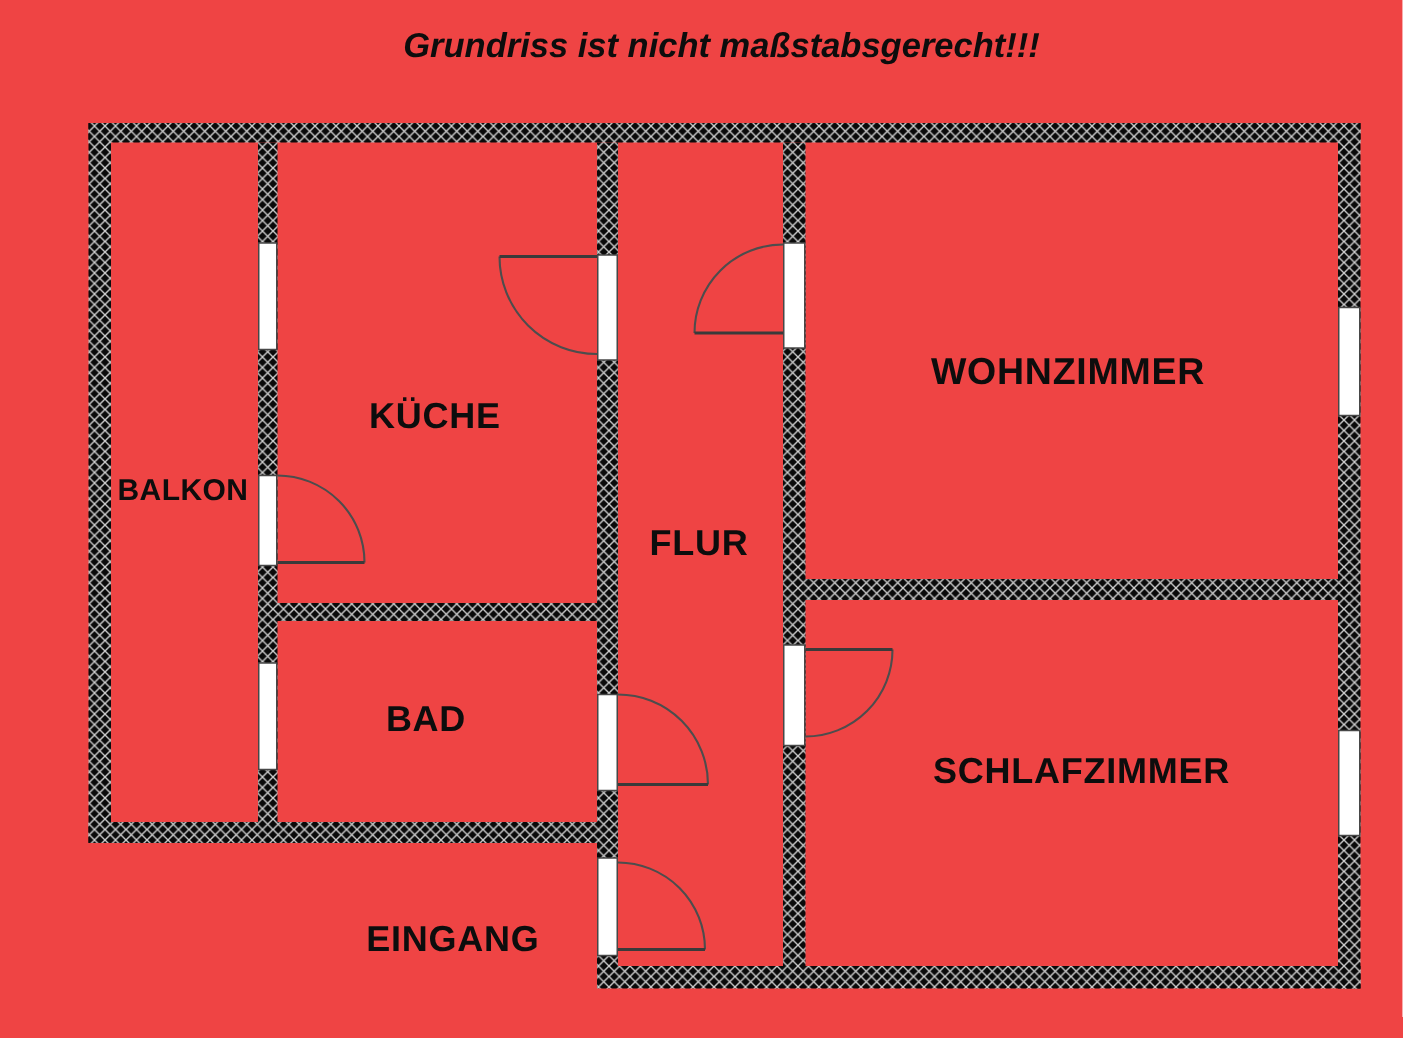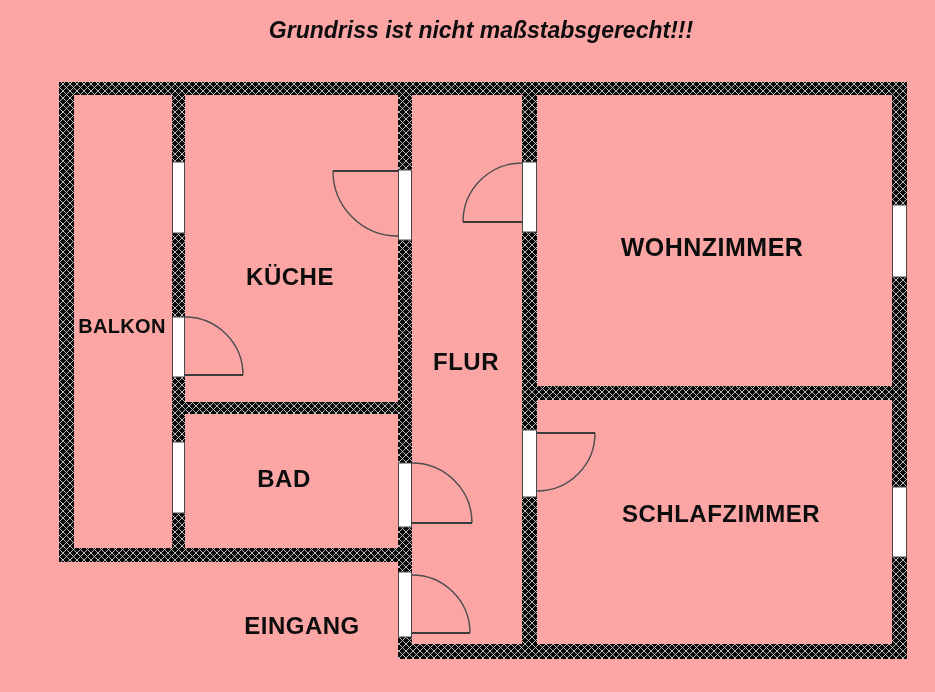--- a/index.html
+++ b/index.html
@@ -1,18 +1,18 @@
 <!DOCTYPE html>
 <html><head>
 <meta charset="utf-8">
 <style>
   html, body { margin: 0; padding: 0; background: #ffffff; }
   .stage {
     width: 935px; height: 692px; position: relative;
-    background: #fca5a5; overflow: hidden;
+    background: #ef4444; overflow: hidden;
     font-family: "Liberation Sans", sans-serif;
   }
   svg { display: block; }
   .plan-title {
     font-family: "Liberation Sans", sans-serif;
     font-weight: bold; font-style: italic;
     font-size: 23px; fill: #0d0d0d; text-anchor: middle;
   }
   .room-label {
     font-family: "Liberation Sans", sans-serif;

